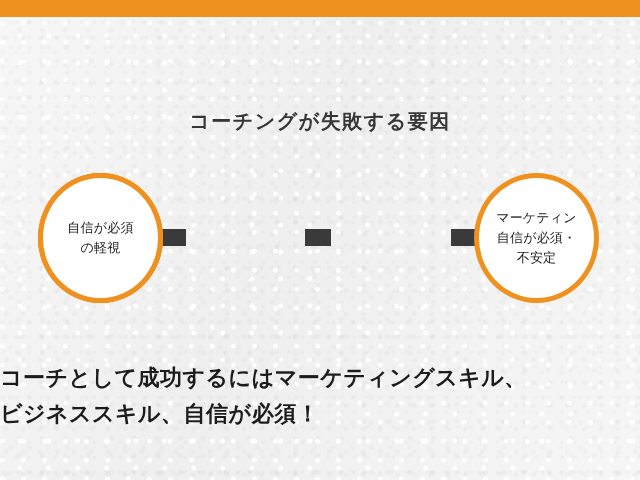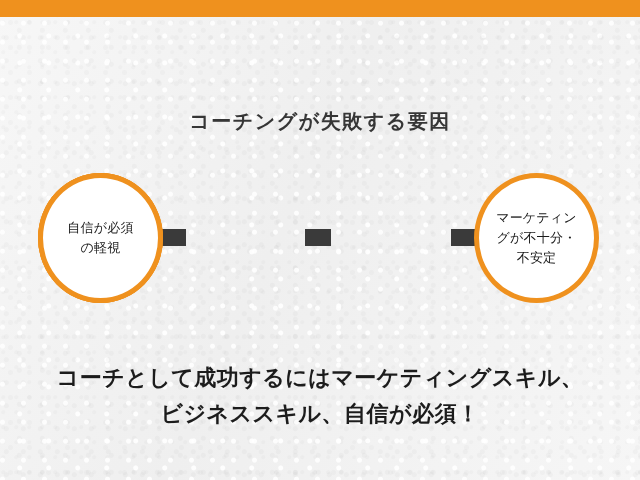--- a/index.html
+++ b/index.html
@@ -107,21 +107,21 @@
   .connector:nth-of-type(1) { left: 122px; }
   .connector:nth-of-type(2) { left: 267px; }
   .connector:nth-of-type(3) { left: 413px; }
 
   
   #conclusion {
     position: absolute;
     left: 0;
     top: 360px;
     width: 640px;
-    text-align: center;
+    text-align: left;
     font-size: 22px;
     font-weight: bold;
     color: #1c1c1c;
     line-height: 36px;
     letter-spacing: 0.5px;
     white-space: pre-line;
   }
 </style>
 </head>
 <body>
@@ -133,21 +133,21 @@
   <div id="title">コーチングが失敗する要因</div>
 
   <div id="flow">
 
     <div class="connector"></div>
     <div class="connector"></div>
     <div class="connector"></div>
 
     <div class="node">
       <span class="node-label">マーケティン
-グが不十分・
+自信が必須・
 不安定</span>
     </div>
 
     <div class="node">
       <span class="node-label">ビジネススキ
 ルの不足</span>
     </div>
 
     <div class="node">
       <span class="node-label">自信の不足</span>

